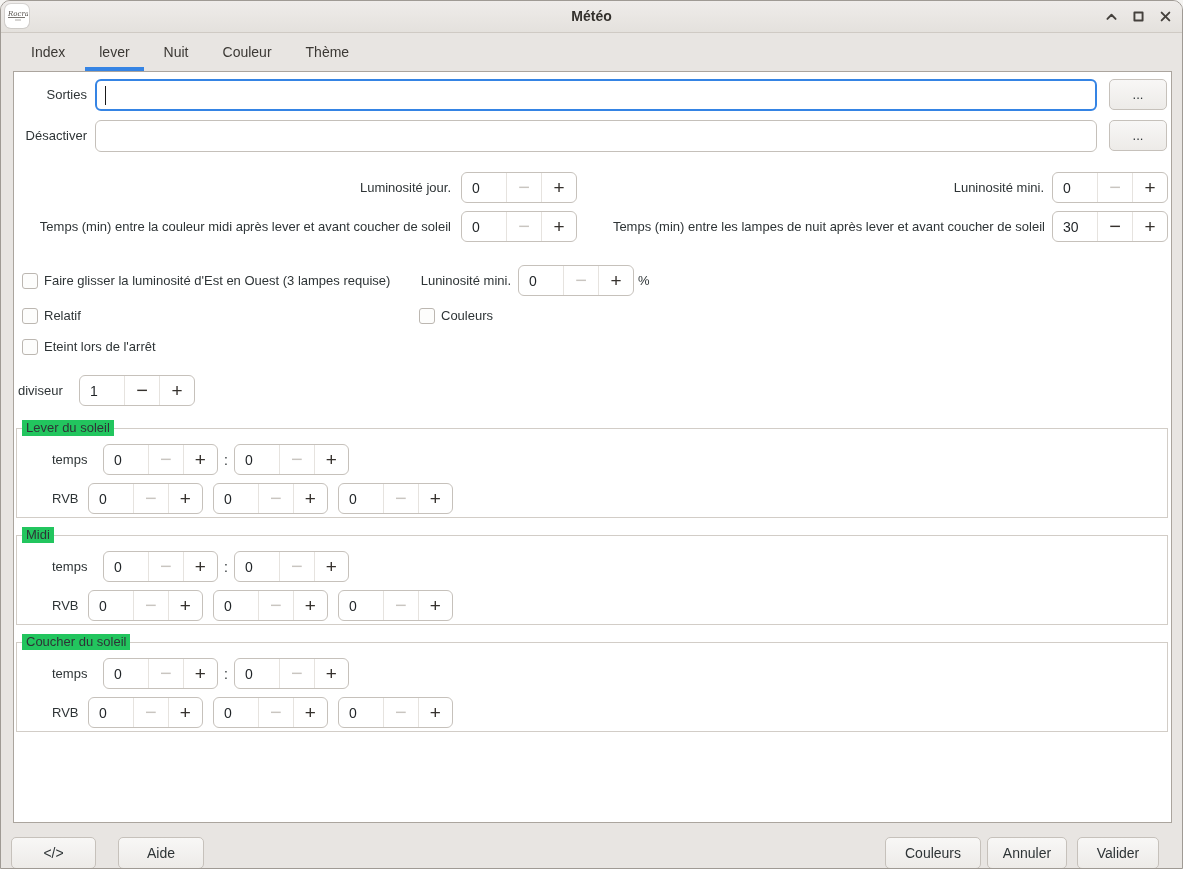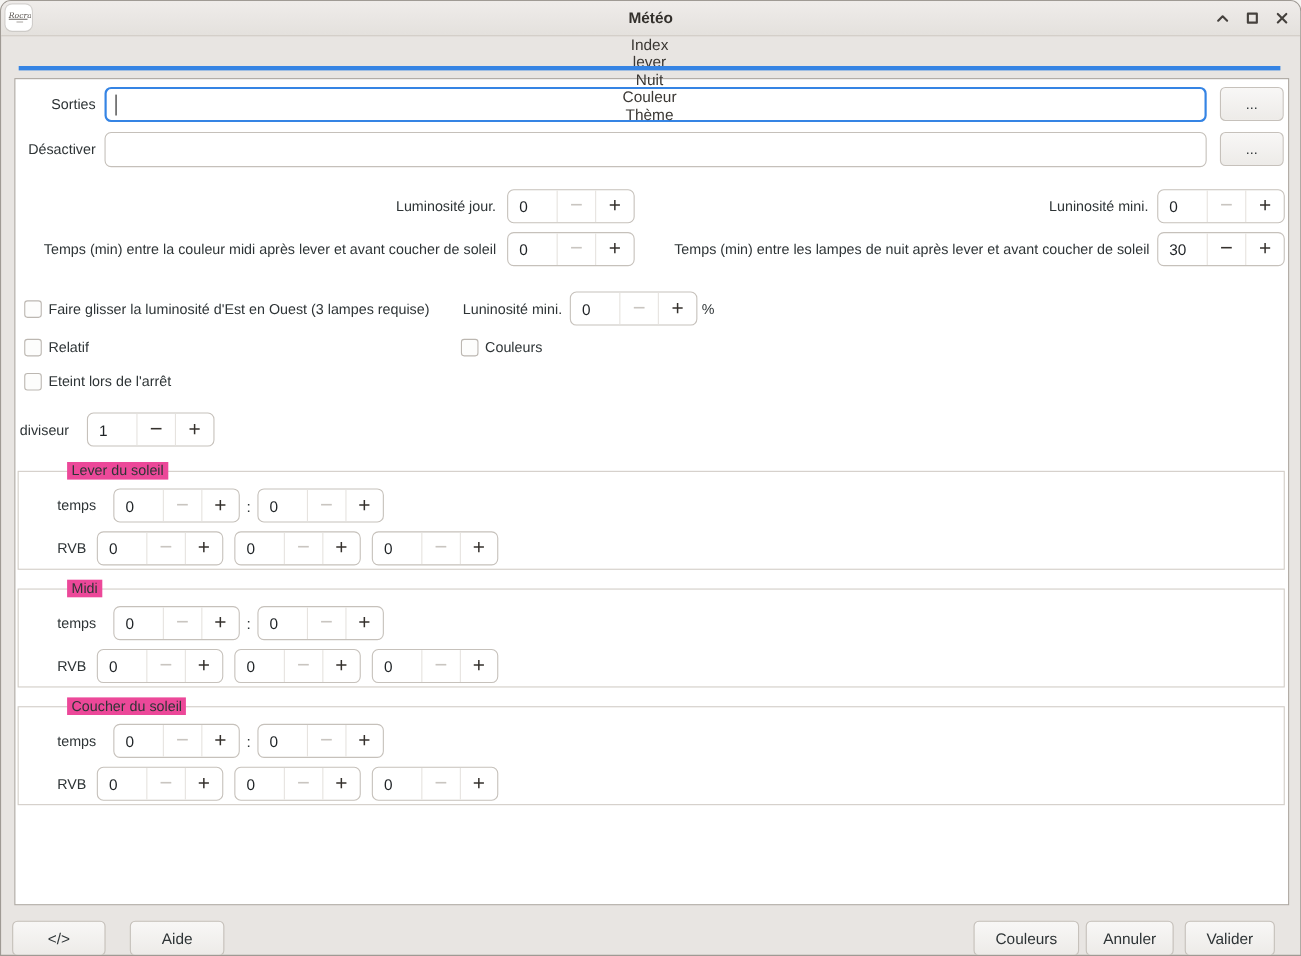--- a/index.html
+++ b/index.html
@@ -10,21 +10,21 @@
   #titlebar{position:absolute;left:0;top:0;right:0;height:31px;
             background:linear-gradient(#efecea,#e4e1dd);border-bottom:1px solid #cfcac4;}
   #app-icon{position:absolute;left:4px;top:3px;width:24px;height:24px;background:#fff;border-radius:6px;
             box-shadow:0 0 0 1px rgba(0,0,0,.10);display:flex;align-items:center;justify-content:center;}
   #win-title{position:absolute;left:0;right:0;top:0;height:31px;line-height:31px;text-align:center;
              font-size:14px;font-weight:bold;color:#33302c;pointer-events:none;}
   #win-controls{position:absolute;right:8px;top:0;height:31px;display:flex;align-items:center;gap:9px;}
   .win-btn{width:18px;height:18px;display:flex;align-items:center;justify-content:center;}
   .win-btn svg{stroke:#45413d;stroke-width:1.8;fill:none;stroke-linecap:round;stroke-linejoin:round;}
   
-  #tabbar{position:absolute;left:12px;top:31px;right:12px;height:39px;display:flex;padding-left:4px;z-index:3;flex-direction:column;}
+  #tabbar{position:absolute;left:12px;top:31px;right:12px;height:39px;display:flex;padding-left:4px;z-index:3;}
   .tab{position:relative;display:flex;align-items:center;justify-content:center;font-size:14px;
        color:#3b3834;padding:0 14px;margin-right:6px;}
   .tab.active::after{content:"";position:absolute;left:0;right:0;bottom:0;height:4px;background:#3584e4;}
   
   #panel{position:absolute;left:12px;top:70px;width:1159px;height:752px;background:#ffffff;
          border:1px solid #aba59e;box-sizing:border-box;z-index:1;}
   .place{position:absolute;z-index:2;}
   .lbl{position:absolute;z-index:2;font-size:13px;line-height:32px;height:32px;white-space:nowrap;}
   .lbl.r{text-align:right;}
   .entry{position:absolute;z-index:2;height:32px;background:#fff;border:1px solid #c5c0ba;border-radius:6px;box-sizing:border-box;}
@@ -38,21 +38,21 @@
         box-sizing:border-box;overflow:hidden;align-items:stretch;}
   .spin-val{width:45px;padding-left:10px;font-size:14px;display:flex;align-items:center;
             border-right:1px solid #e6e3df;box-sizing:border-box;color:#1f2326;}
   .spin-btn{flex:1;display:flex;align-items:center;justify-content:center;font-size:19px;color:#35312d;}
   .spin-btn.minus{border-right:1px solid #e6e3df;font-size:20px;}
   .spin-btn.disabled{color:#c9c5c0;}
   .cb{position:absolute;z-index:2;width:16px;height:16px;background:#fdfdfc;border:1px solid #bcb7b1;
       border-radius:3px;box-sizing:border-box;}
   .group{position:absolute;z-index:2;left:15px;width:1152px;height:90px;border:1px solid #d2cdc7;
          box-sizing:border-box;background:#fff;}
-  .group-title{position:absolute;top:-9px;left:5px;background:#ec4899;padding:0 4px;font-size:13px;line-height:16px;margin-left:39px;}
+  .group-title{position:absolute;top:-9px;left:5px;background:#22c55e;padding:0 4px;font-size:13px;line-height:16px;}
   .g-row{position:absolute;left:7px;display:flex;align-items:center;}
   .g-row.temps{top:15px;}
   .g-row.rvb{top:54px;}
   .g-lbl{font-size:13px;white-space:nowrap;margin-left:28px;}
   .g-lbl.temps{width:51px;}
   .g-lbl.rvb{width:36px;}
   .g-colon{width:16px;text-align:center;font-size:14px;}
   .g-spin{width:115px;flex:none;}
   .g-row.rvb .g-spin{margin-right:10px;}
 </style>

